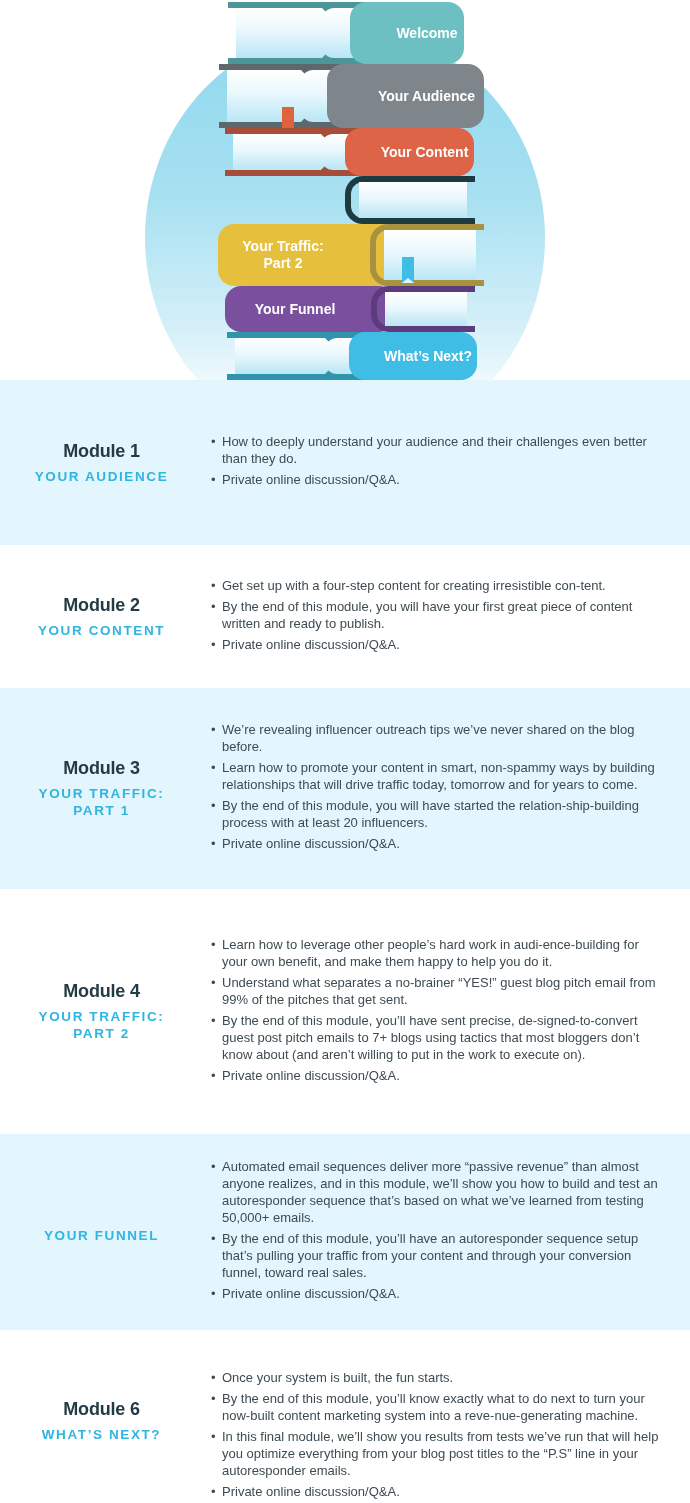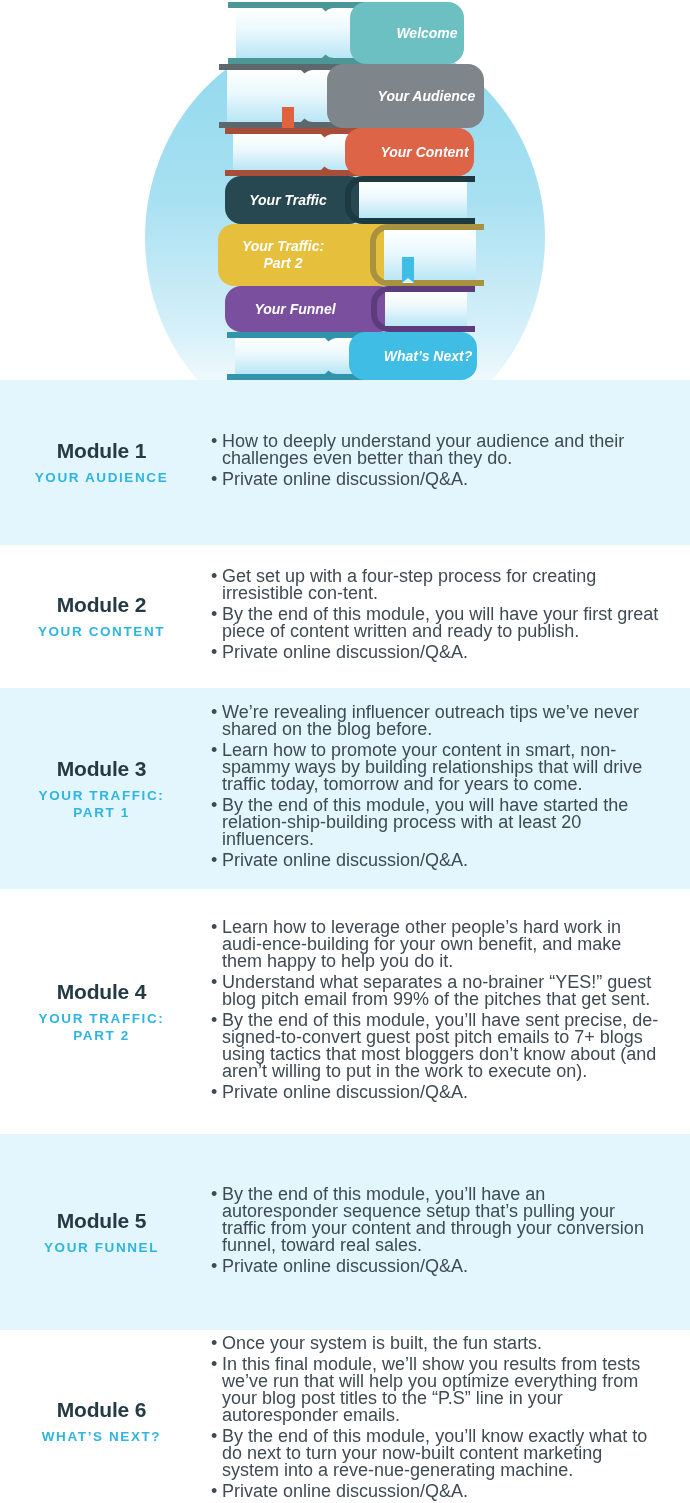--- a/index.html
+++ b/index.html
@@ -1,20 +1,20 @@
 <!DOCTYPE html>
 <html><head>
 <meta charset="utf-8">
 <style>
   * { box-sizing: border-box; margin: 0; padding: 0; }
   html, body { width: 690px; background: #ffffff; }
   body { font-family: "Liberation Sans", "DejaVu Sans", sans-serif; color: #3b4a52; }
 
   
-  .hero { position: relative; width: 690px; height: 380px; overflow: hidden; background: #fff; font-style: italic; }
+  .hero { position: relative; width: 690px; height: 380px; overflow: hidden; background: #fff; }
   .hero-circle {
     position: absolute; left: 145px; top: 28px; width: 400px; height: 420px;
     border-radius: 50%;
     background: linear-gradient(to bottom, #8fd8ee 0%, #a7e0f1 40%, #d6f0f9 72%, #ffffff 92%);
   }
   .book { position: absolute; height: 40px; }
   .book .cover {
     position: absolute; top: 0; height: 100%; border-radius: 16px;
     display: flex; align-items: center; justify-content: center;
     color: #fff; font-weight: bold; font-size: 14px; text-align: center; line-height: 17px;
@@ -30,28 +30,28 @@
   .bookmark::after {
     content: ""; position: absolute; bottom: 0; left: 0;
     border-left: 6px solid transparent; border-right: 6px solid transparent;
     border-bottom: 5px solid rgba(255,255,255,0.85);
   }
 
   
   .module { display: flex; align-items: center; width: 690px; }
   .module.alt { background: #e3f5fd; }
   .module .left { width: 203px; text-align: center; flex-shrink: 0; }
-  .module .title { font-size: 21px; font-weight: bold; color: #243b45; letter-spacing: -0.2px; }
+  .module .title { font-size: 18px; font-weight: bold; color: #243b45; letter-spacing: -0.2px; }
   .module .subtitle {
     margin-top: 6px; font-size: 13.5px; font-weight: bold; color: #2fb5e0;
     letter-spacing: 1.6px; line-height: 17px; text-transform: uppercase;
   }
   .module ul { list-style: none; width: 460px; padding-left: 19px; }
   .module li {
-    position: relative; font-size: 18px; line-height: 17px; color: #3e4b52;
+    position: relative; font-size: 13px; line-height: 17px; color: #3e4b52;
     margin-bottom: 4px;
   }
   .module li::before {
     content: "•"; position: absolute; left: -11px; top: 0; color: #3e4b52;
   }
 </style>
 </head>
 <body>
 
 <div class="hero">
@@ -82,23 +82,20 @@
     <div class="edge" style="left:0; top:0; width:130px; background:#a64e3a;"></div>
     <div class="edge" style="left:0; bottom:0; width:130px; background:#a64e3a;"></div>
     <div class="pages" style="left:8px; width:122px;"></div>
     <div class="curl" style="left:90px; width:60px; border-color:#a64e3a; border-left-color:transparent;"></div>
     <div class="cover" style="left:120px; width:129px; background:#de6447;">
       <span style="margin-left:30px;">Your Content</span>
     </div>
   </div>
 
   <div class="book" style="left:225px; top:176px; width:250px; height:48px;">
-    <div class="cover" style="left:0; width:140px; background:#274850;">
-      <span style="margin-right:14px;">Your Traffic</span>
-    </div>
     <div class="curl" style="left:120px; width:60px; border-color:#1e3a41; border-right-color:transparent;"></div>
     <div class="edge" style="left:140px; top:0; width:110px; background:#1e3a41;"></div>
     <div class="edge" style="left:140px; bottom:0; width:110px; background:#1e3a41;"></div>
     <div class="pages" style="left:134px; width:108px;"></div>
   </div>
 
   <div class="book" style="left:218px; top:224px; width:266px; height:62px;">
     <div class="cover" style="left:0; width:180px; background:#e6bf3c;">
       <span style="width:100px; margin-right:50px;">Your Traffic: Part 2</span>
     </div>
@@ -140,21 +137,21 @@
     <li>Private online discussion/Q&amp;A.</li>
   </ul>
 </section>
 
 <section class="module" style="height:143px;">
   <div class="left">
     <div class="title">Module 2</div>
     <div class="subtitle">Your Content</div>
   </div>
   <ul>
-    <li>Get set up with a four-step process for creating irresistible con-tent.</li>
+    <li>Get set up with a four-step content for creating irresistible con-tent.</li>
     <li>By the end of this module, you will have your first great piece of content written and ready to publish.</li>
     <li>Private online discussion/Q&amp;A.</li>
   </ul>
 </section>
 
 <section class="module alt" style="height:201px;">
   <div class="left">
     <div class="title">Module 3</div>
     <div class="subtitle">
       <div>Your Traffic:</div>
@@ -180,33 +177,33 @@
   <ul>
     <li>Learn how to leverage other people’s hard work in audi-ence-building for your own benefit, and make them happy to help you do it.</li>
     <li>Understand what separates a no-brainer “YES!” guest blog pitch email from 99% of the pitches that get sent.</li>
     <li>By the end of this module, you’ll have sent precise, de-signed-to-convert guest post pitch emails to 7+ blogs using tactics that most bloggers don’t know about (and aren’t willing to put in the work to execute on).</li>
     <li>Private online discussion/Q&amp;A.</li>
   </ul>
 </section>
 
 <section class="module alt" style="height:196px;">
   <div class="left">
-    <div class="title">Module 5</div>
     <div class="subtitle">Your Funnel</div>
   </div>
   <ul>
+    <li>Automated email sequences deliver more “passive revenue” than almost anyone realizes, and in this module, we’ll show you how to build and test an autoresponder sequence that’s based on what we’ve learned from testing 50,000+ emails.</li>
     <li>By the end of this module, you’ll have an autoresponder sequence setup that’s pulling your traffic from your content and through your conversion funnel, toward real sales.</li>
     <li>Private online discussion/Q&amp;A.</li>
   </ul>
 </section>
 
 <section class="module" style="height:176px; align-items:flex-end; padding-bottom:2px;">
   <div class="left" style="align-self:center; margin-top:8px;">
     <div class="title">Module 6</div>
     <div class="subtitle">What’s Next?</div>
   </div>
   <ul>
     <li>Once your system is built, the fun starts.</li>
+    <li>By the end of this module, you’ll know exactly what to do next to turn your now-built content marketing system into a reve-nue-generating machine.</li>
     <li>In this final module, we’ll show you results from tests we’ve run that will help you optimize everything from your blog post titles to the “P.S” line in your autoresponder emails.</li>
-    <li>By the end of this module, you’ll know exactly what to do next to turn your now-built content marketing system into a reve-nue-generating machine.</li>
     <li>Private online discussion/Q&amp;A.</li>
   </ul>
 </section>
 
 </body></html>

